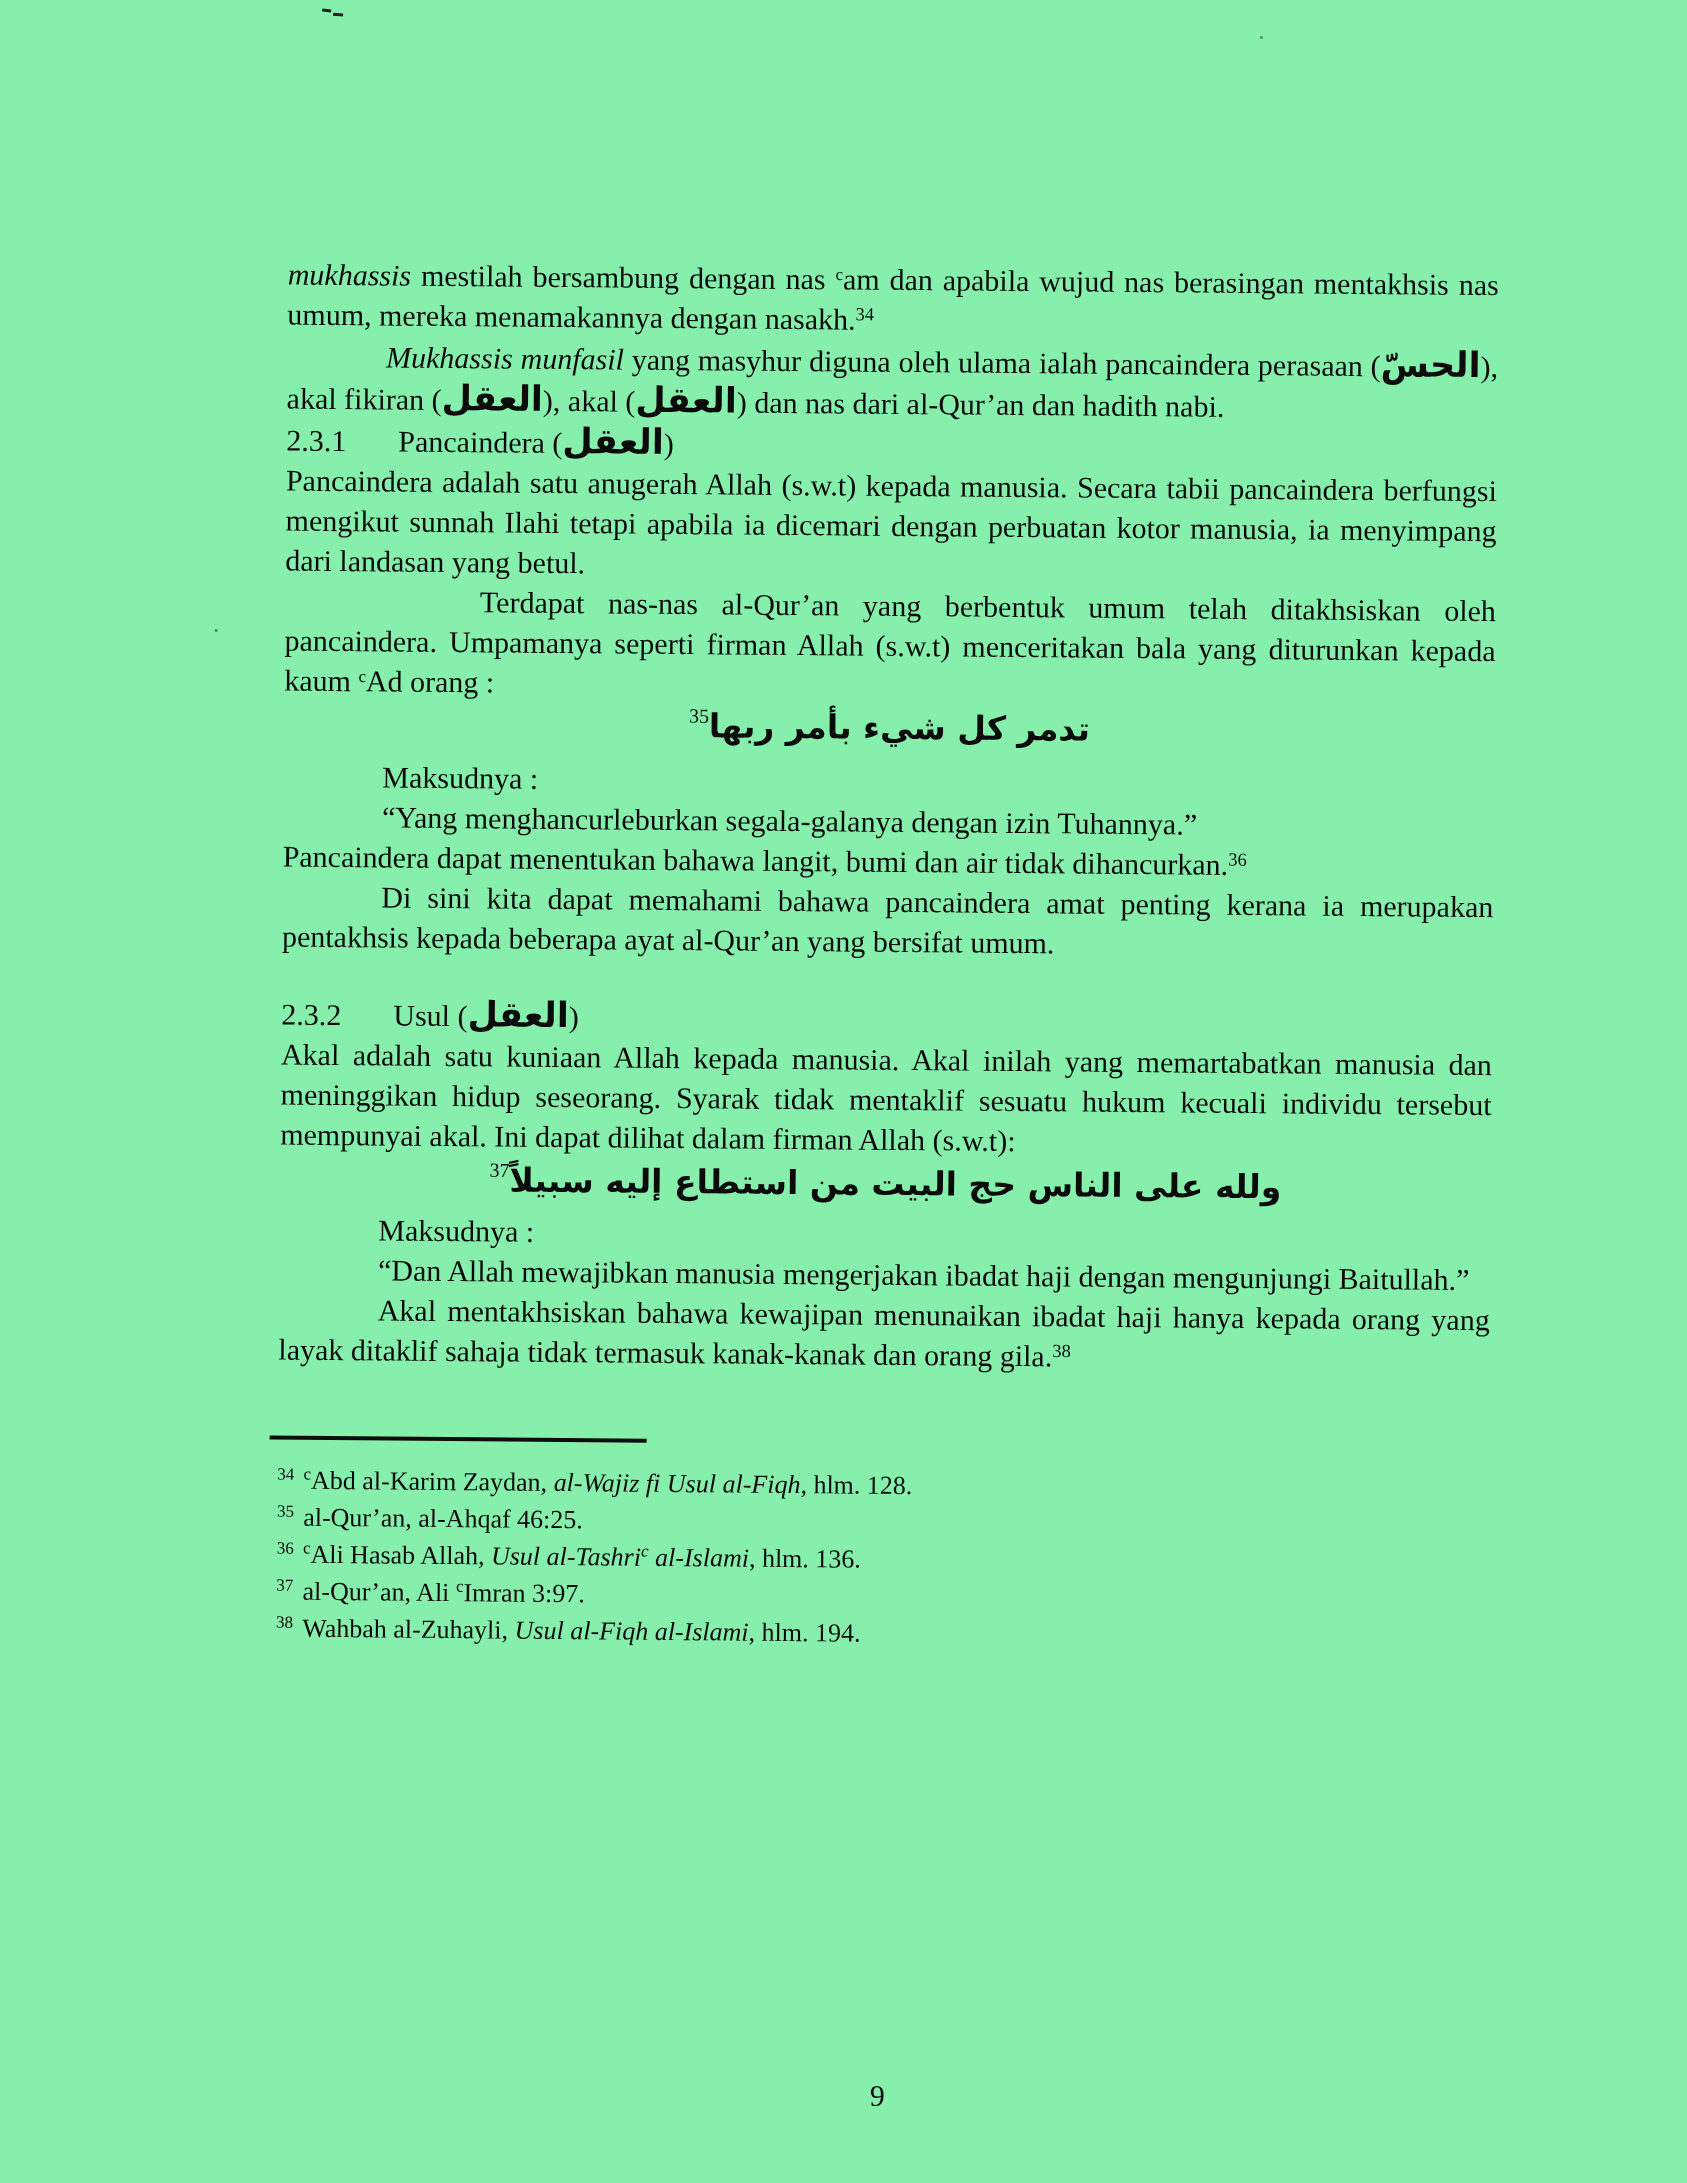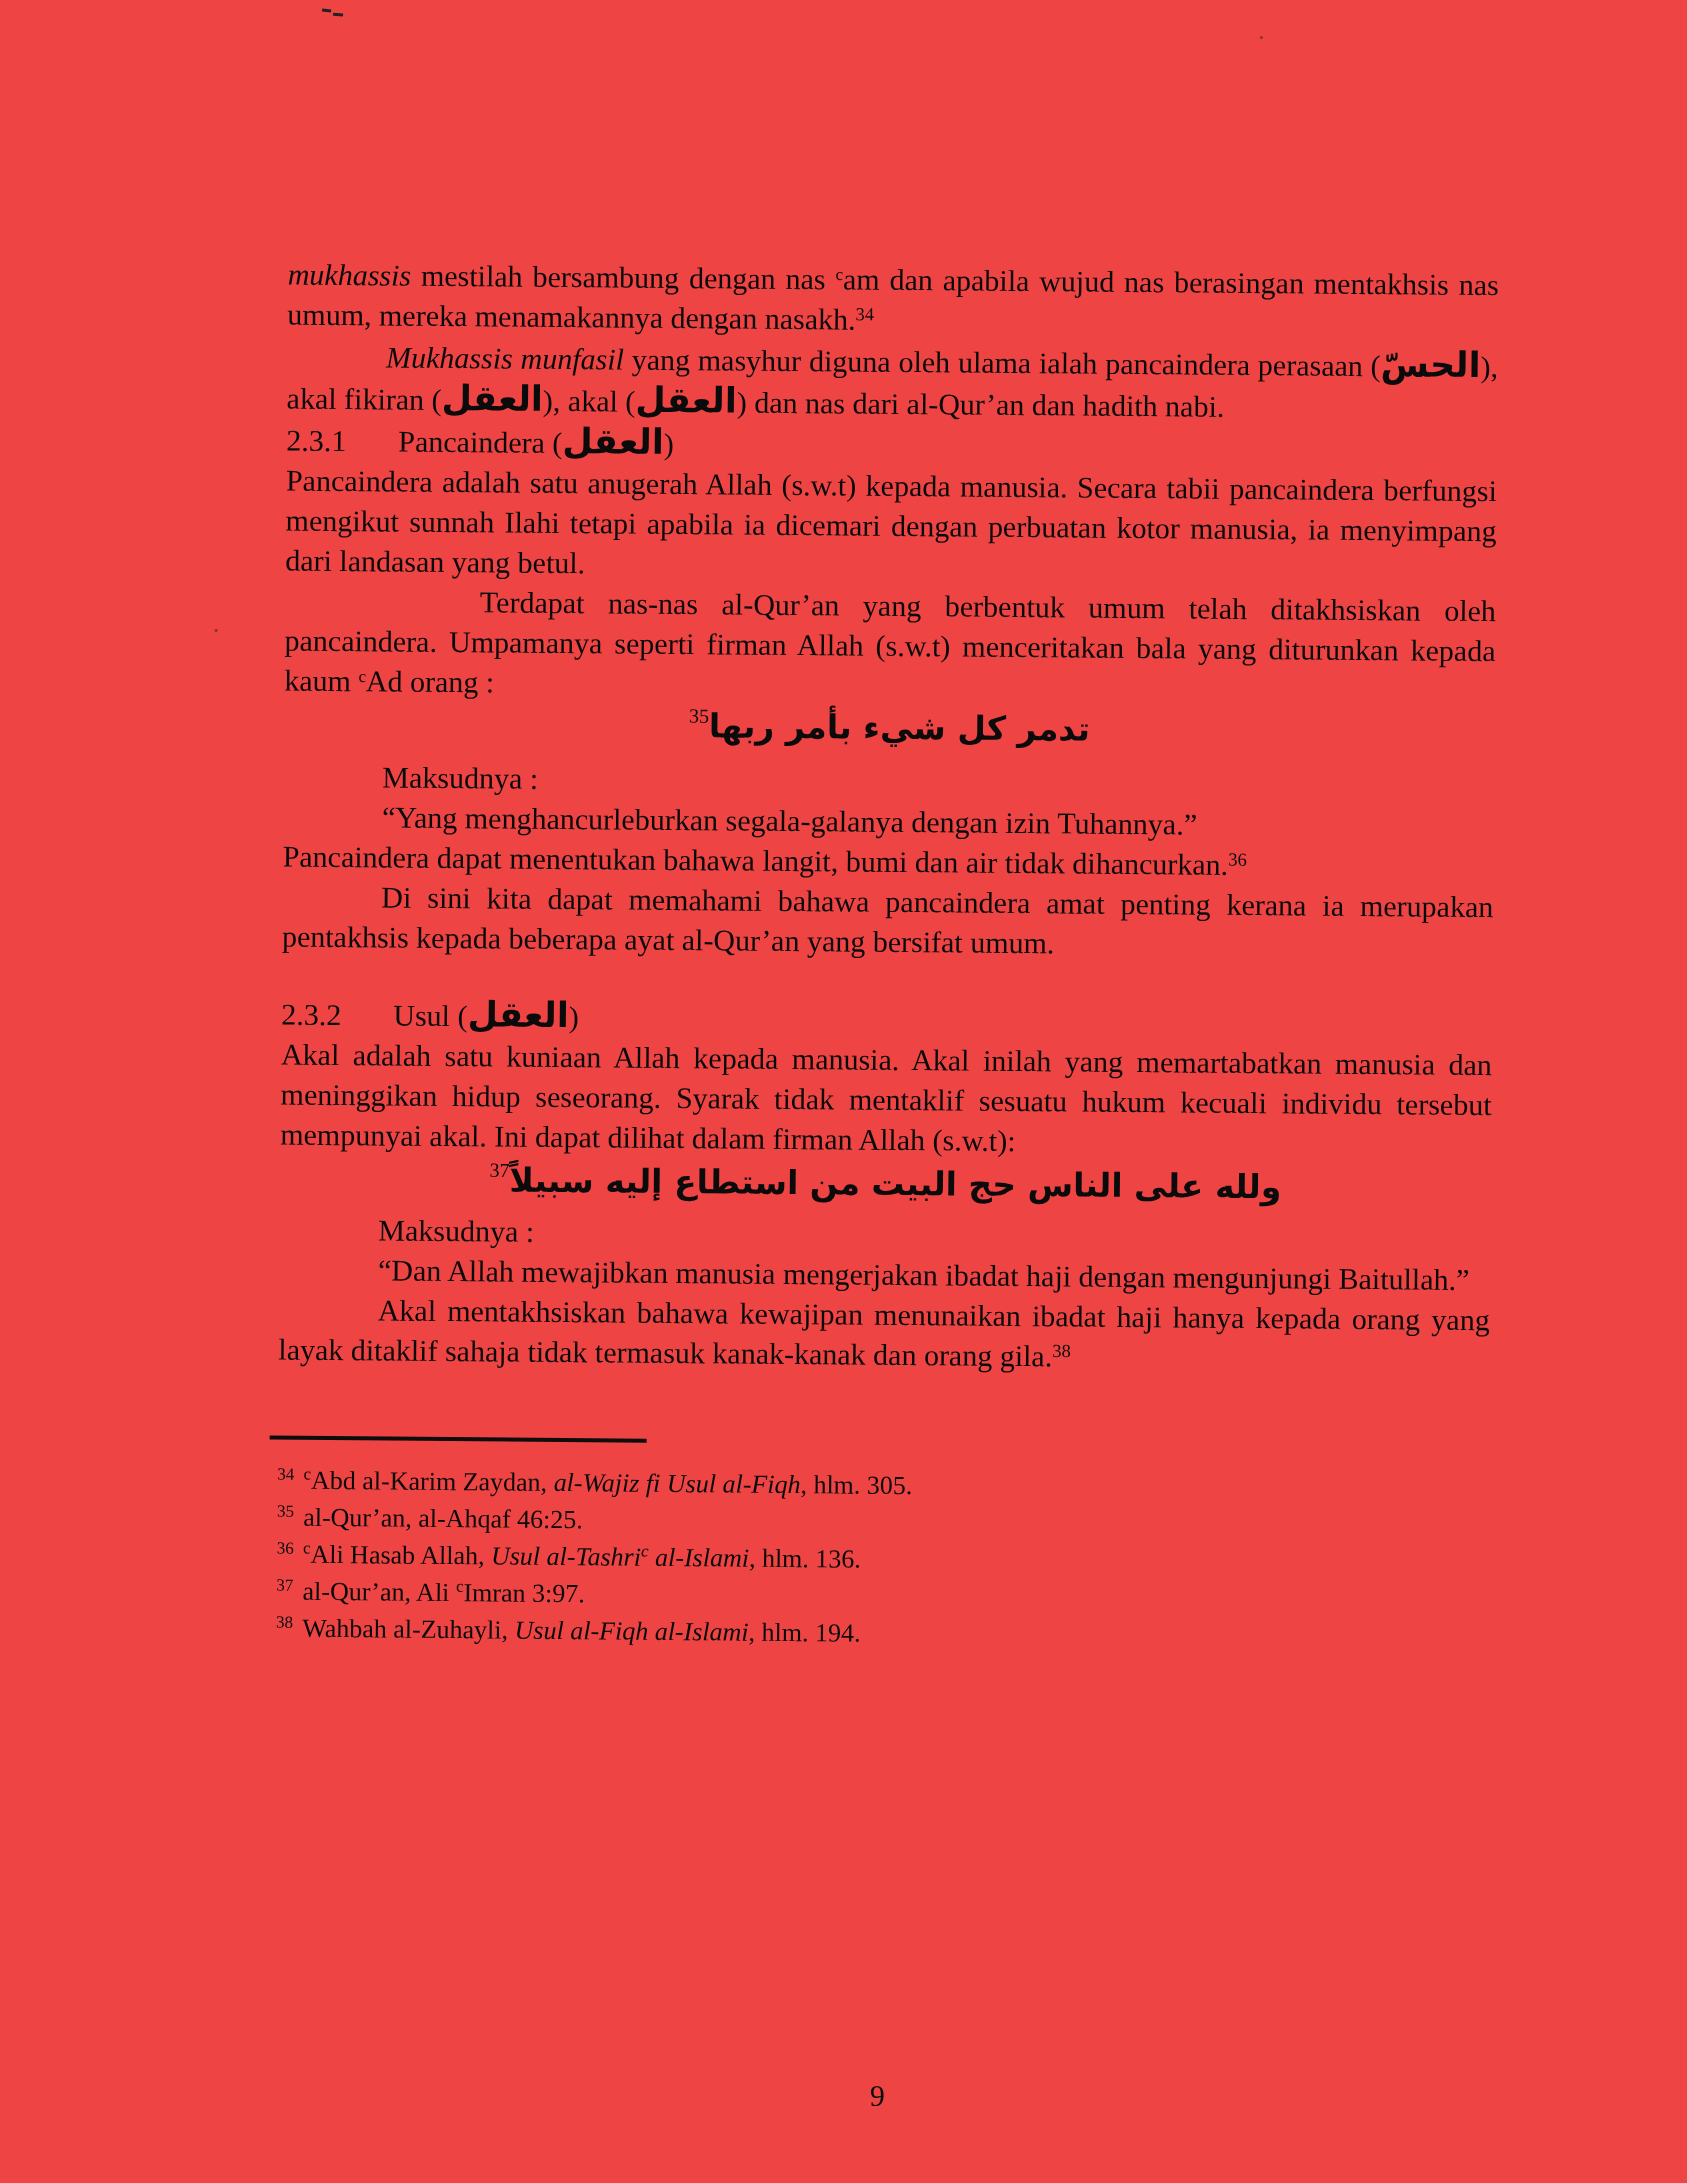--- a/index.html
+++ b/index.html
@@ -1,16 +1,16 @@
 <!DOCTYPE html>
 <html style="font-size:10.6px"><head>
 <meta charset="utf-8">
 <style>
   html,body{margin:0;padding:0;background:#e8e8e8;}
-  .page{position:relative;width:1687px;height:2183px;background:#ef4444;overflow:hidden;color:#0b0b0b;}
+  .page{position:relative;width:1687px;height:2183px;background:#86efac;overflow:hidden;color:#0b0b0b;}
   .skew{position:absolute;left:0;top:0;width:1687px;height:2183px;transform:rotate(0.5deg);transform-origin:331px 251px;}
   .content{position:absolute;left:288px;top:255px;width:1211px;
            font-family:"Liberation Serif",serif;font-size:30px;line-height:40px;
            text-align:justify;color:#0b0b0b;}
   .content p{margin:0;padding:0;}
   i{font-style:italic;}
   sup{line-height:0;}
   sup.c{font-size:17px;vertical-align:9.3px;}
   sup.c.it{font-style:italic;}
   sup.fn{font-size:18.5px;vertical-align:9.3px;}
@@ -89,21 +89,21 @@
       <div class="trans m2">
         <div>Maksudnya :</div>
         <div>“Dan Allah mewajibkan manusia mengerjakan ibadat haji dengan mengunjungi Baitullah.”</div>
       </div>
 
       <p class="p8 indent1"><span>Akal mentakhsiskan bahawa kewajipan menunaikan ibadat haji hanya kepada orang yang layak ditaklif sahaja tidak termasuk kanak-kanak dan orang gila.</span><sup class="fn">38</sup></p>
 
       <div class="fn-sep"></div>
 
       <div class="footnotes">
-        <p class="footnote"><sup class="n">34</sup><sup class="c">c</sup><span>Abd al-Karim Zaydan, </span><i>al-Wajiz fi Usul al-Fiqh</i><span>, hlm. 305.</span></p>
+        <p class="footnote"><sup class="n">34</sup><sup class="c">c</sup><span>Abd al-Karim Zaydan, </span><i>al-Wajiz fi Usul al-Fiqh</i><span>, hlm. 128.</span></p>
         <p class="footnote"><sup class="n">35</sup><span>al-Qur’an, al-Ahqaf 46:25.</span></p>
         <p class="footnote"><sup class="n">36</sup><sup class="c">c</sup><span>Ali Hasab Allah, </span><i>Usul al-Tashri</i><sup class="c it">c</sup><i> al-Islami</i><span>, hlm. 136.</span></p>
         <p class="footnote"><sup class="n">37</sup><span>al-Qur’an, Ali </span><sup class="c">c</sup><span>Imran 3:97.</span></p>
         <p class="footnote"><sup class="n">38</sup><span>Wahbah al-Zuhayli, </span><i>Usul al-Fiqh al-Islami</i><span>, hlm. 194.</span></p>
       </div>
 
     </div>
 
     <div class="page-num">9</div>
 

